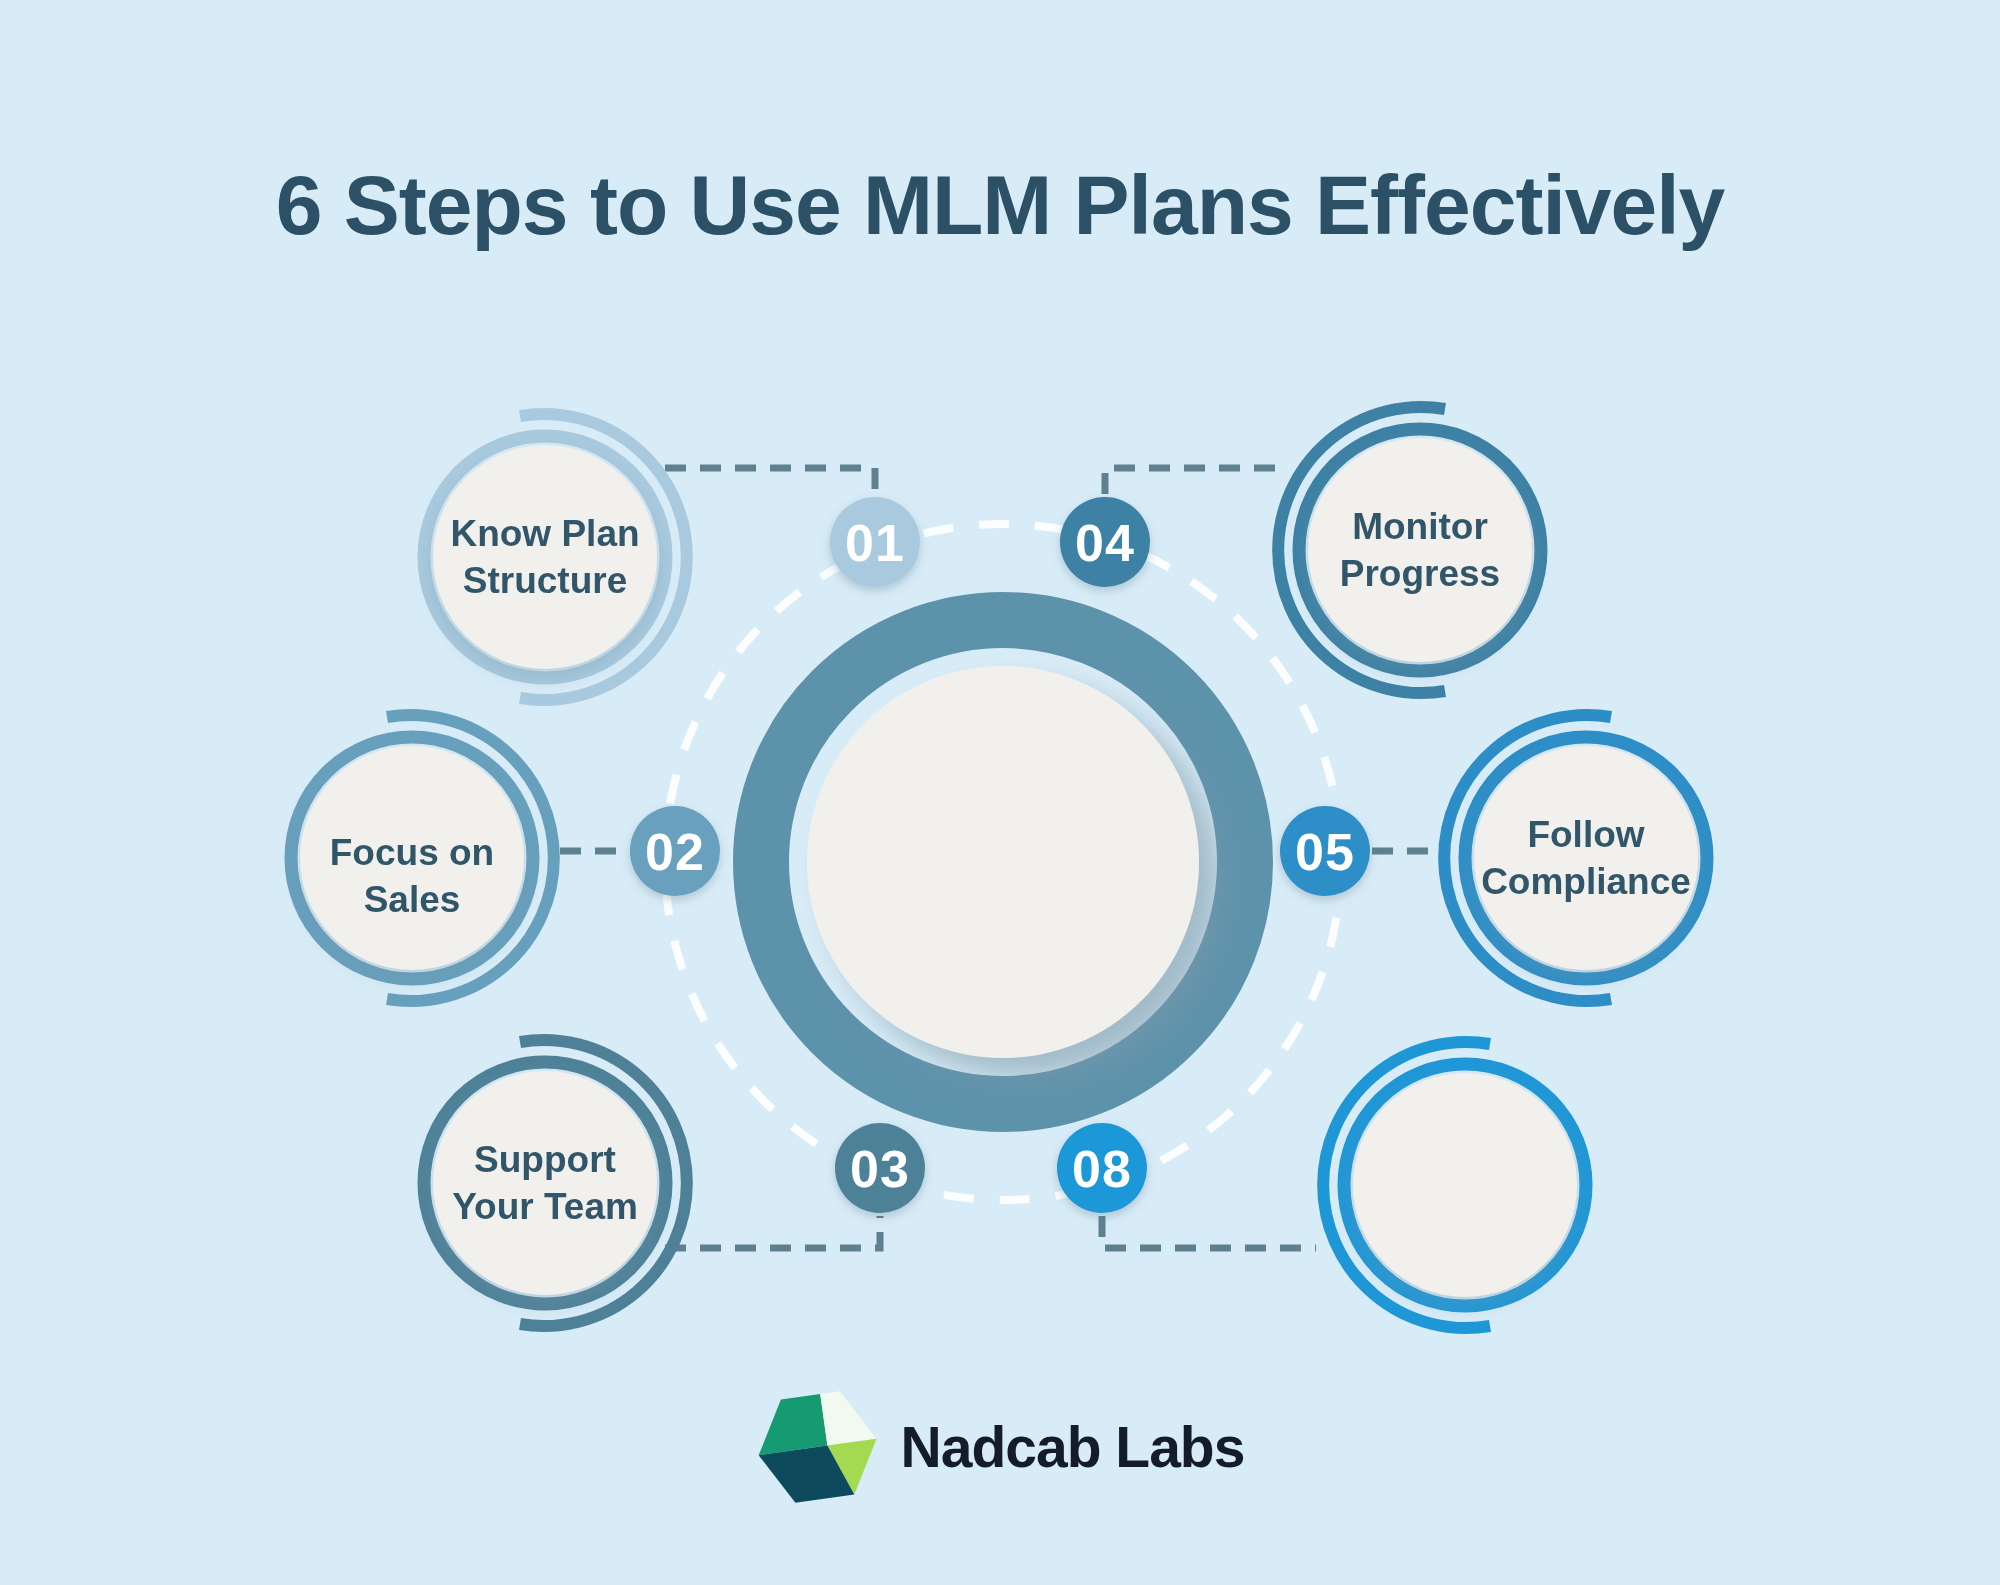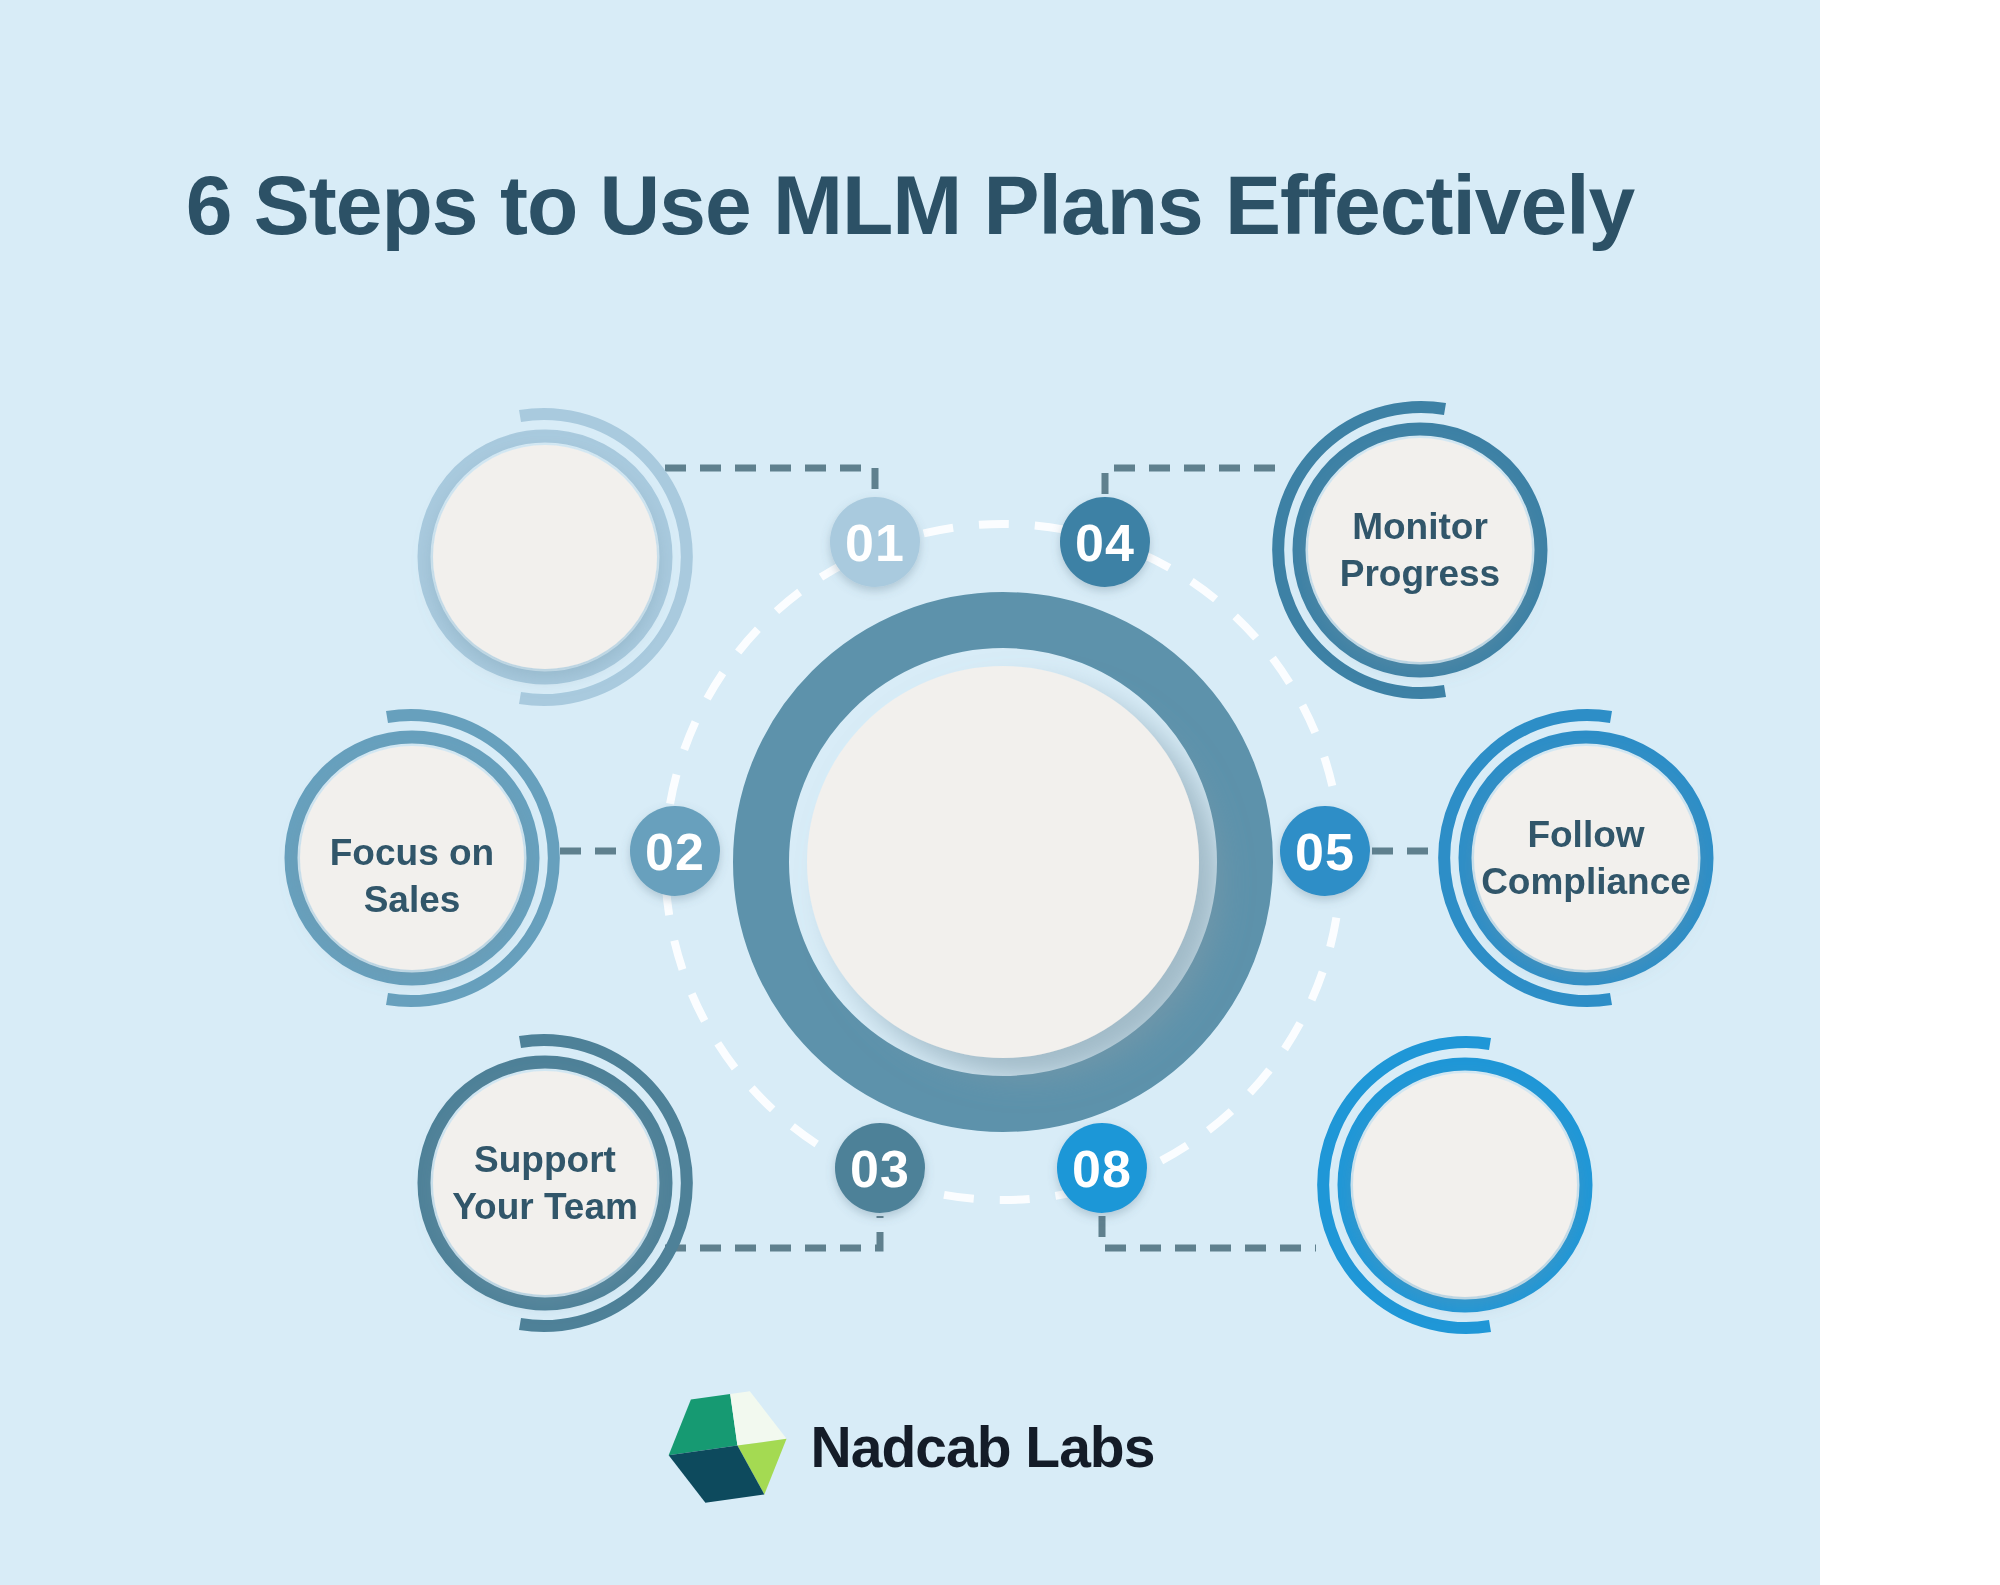--- a/index.html
+++ b/index.html
@@ -1,18 +1,18 @@
 <!DOCTYPE html>
 <html style="--background: #d8ecf7; --title_text: #2c5166; --hub_ring: #5d92ab; --circle_fill: #f2f0ed; --hub_text: #23586f; --label_text: #31566a; --badge_text: #ffffff; --connector: #5f808e; --dashed_ring: #ffffff; --logo_text: #141c28;"><head>
 <meta charset="utf-8">
 <style>
   html,body{margin:0;padding:0;}
   .canvas{
     position:relative;
-    width:1820px;height:1585px;
+    width:2000px;height:1585px;
     background:var(--background,#d8ecf7);
     overflow:hidden;
     font-family:"Liberation Sans","DejaVu Sans",sans-serif;
   }
   svg.decor{position:absolute;left:0;top:0;}
   .page-title{
     position:absolute;left:50%;top:205px;transform:translate(-50%,-50%);
     margin:0;white-space:nowrap;
     font-size:84px;font-weight:bold;letter-spacing:-1px;
     color:var(--title_text,#2c5166);
@@ -110,20 +110,22 @@
 
     <circle class="badge" cx="875" cy="542" r="45" filter="url(#f-badge)" fill="#a9cade"></circle>
     <circle class="badge" cx="675" cy="851" r="45" filter="url(#f-badge)" fill="#67a0bd"></circle>
     <circle class="badge" cx="880" cy="1168" r="45" filter="url(#f-badge)" fill="#4e8198"></circle>
     <circle class="badge" cx="1105" cy="542" r="45" filter="url(#f-badge)" fill="#3d81a5"></circle>
     <circle class="badge" cx="1325" cy="851" r="45" filter="url(#f-badge)" fill="#2d8ec7"></circle>
     <circle class="badge" cx="1102" cy="1168" r="45" filter="url(#f-badge)" fill="#1f97d7"></circle>
   </svg>
 
 
+  <div class="sat-label" style="left:545px;top:557px">Know Plan
+Structure</div>
   <div class="sat-label" style="left:412px;top:876px">Focus on
 Sales</div>
   <div class="sat-label" style="left:545px;top:1183px">Support
 Your Team</div>
   <div class="sat-label" style="left:1586px;top:858px">Follow
 Compliance</div>
   <div class="sat-label" style="left:1420px;top:550px">Monitor
 Progress</div>
 
   <span class="badge-num" style="left:875px;top:543px">01</span>

